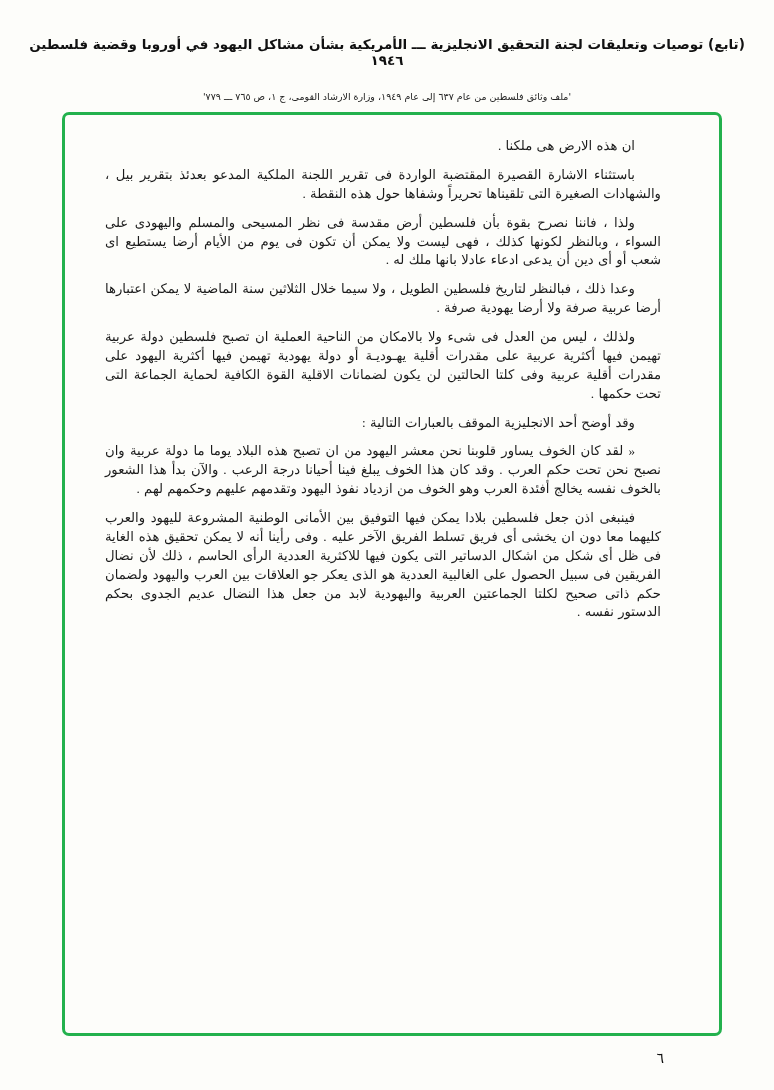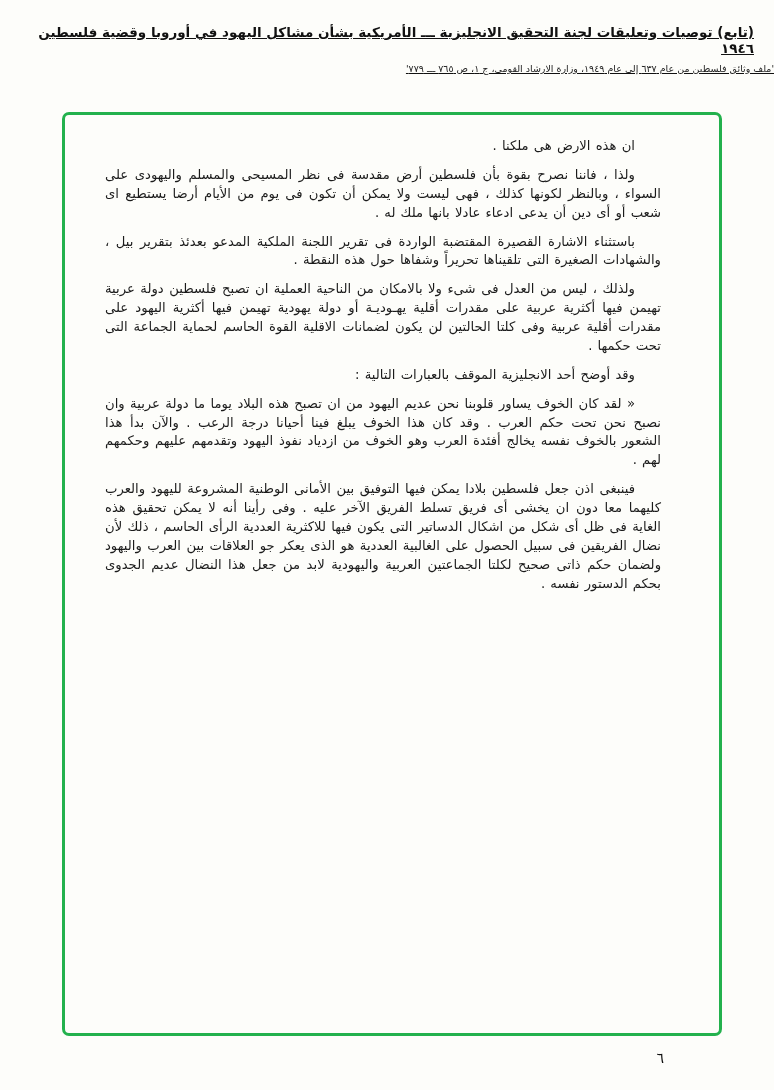--- a/index.html
+++ b/index.html
@@ -9,34 +9,33 @@
   body {
     width: 774px;
     height: 1090px;
     position: relative;
     background: #fdfdfa;
     overflow: hidden;
     font-family: "DejaVu Sans", sans-serif;
   }
   .doc-header {
     direction: rtl;
-    text-align: right;
-    padding-top: 24px;
+    text-align: center;
+    padding-top: 36px;
     color: #111;
-    text-decoration: underline;
   }
   .doc-title {
     font-size: 13.5px;
     font-weight: bold;
     margin: 0 20px;
     letter-spacing: 0.2px;
   }
   .doc-source {
     font-size: 9.5px;
-    margin-top: 7px;
+    margin-top: 23px;
     color: #222;
   }
   .content-frame {
     position: absolute;
     left: 62px;
     top: 112px;
     width: 660px;
     height: 924px;
     border: 3px solid #23b14d; 
     border-radius: 7px;
@@ -48,20 +47,21 @@
     text-align: justify;
     color: #1b1b1b;
     font-size: 13.2px;
     line-height: 1.43;
     padding: 22px 58px 20px 24px;
   }
   .doc-body p {
     margin: 0 0 10px 16px;
     text-indent: 26px; 
     word-spacing: 1px;
+    font-family: Liberation Serif, serif;
   }
   .page-number {
     position: absolute;
     top: 1050px;
     right: 110px;
     direction: rtl;
     font-size: 14px;
     color: #111;
   }
 </style>
@@ -71,24 +71,25 @@
 <div class="page">
 
   <header class="doc-header" dir="rtl" lang="ar">
     <h1 class="doc-title">(تابع) توصيات وتعليقات لجنة التحقيق الانجليزية ـــ الأمريكية بشأن مشاكل اليهود في أوروبا وقضية فلسطين ١٩٤٦</h1>
     <div class="doc-source">'ملف وثائق فلسطين من عام ٦٣٧ إلى عام ١٩٤٩، وزارة الارشاد القومى، ج ١، ص ٧٦٥ ـــ ٧٧٩'</div>
   </header>
 
   <div class="content-frame" style="border-color: rgb(35, 177, 77);">
     <div class="doc-body" lang="ar">
       <p>ان هذه الارض هى ملكنا .</p>
+      <p>باستثناء الاشارة القصيرة المقتضبة الواردة فى تقرير اللجنة الملكية المدعو بعدئذ بتقرير بيل ، والشهادات الصغيرة التى تلقيناها تحريراً وشفاها حول هذه النقطة .</p>
       <p>ولذا ، فاننا نصرح بقوة بأن فلسطين أرض مقدسة فى نظر المسيحى والمسلم واليهودى على السواء ، وبالنظر لكونها كذلك ، فهى ليست ولا يمكن أن تكون فى يوم من الأيام أرضا يستطيع اى شعب أو أى دين أن يدعى ادعاء عادلا بانها ملك له .</p>
-      <p>باستثناء الاشارة القصيرة المقتضبة الواردة فى تقرير اللجنة الملكية المدعو بعدئذ بتقرير بيل ، والشهادات الصغيرة التى تلقيناها تحريراً وشفاها حول هذه النقطة .</p>
-      <p>ولذلك ، ليس من العدل فى شىء ولا بالامكان من الناحية العملية ان تصبح فلسطين دولة عربية تهيمن فيها أكثرية عربية على مقدرات أقلية يهـوديـة أو دولة يهودية تهيمن فيها أكثرية اليهود على مقدرات أقلية عربية وفى كلتا الحالتين لن يكون لضمانات الاقلية القوة الحاسم لحماية الجماعة التى تحت حكمها .</p>
+      <p>وعدا ذلك ، فبالنظر لتاريخ فلسطين الطويل ، ولا سيما خلال الثلاثين سنة الماضية لا يمكن اعتبارها أرضا عربية صرفة ولا أرضا يهودية صرفة .</p>
+      <p>ولذلك ، ليس من العدل فى شىء ولا بالامكان من الناحية العملية ان تصبح فلسطين دولة عربية تهيمن فيها أكثرية عربية على مقدرات أقلية يهـوديـة أو دولة يهودية تهيمن فيها أكثرية اليهود على مقدرات أقلية عربية وفى كلتا الحالتين لن يكون لضمانات الاقلية القوة الكافية لحماية الجماعة التى تحت حكمها .</p>
       <p>وقد أوضح أحد الانجليزية الموقف بالعبارات التالية :</p>
-      <p>« لقد كان الخوف يساور قلوبنا نحن عديم اليهود من ان تصبح هذه البلاد يوما ما دولة عربية وان نصبح نحن تحت حكم العرب . وقد كان هذا الخوف يبلغ فينا أحيانا درجة الرعب . والآن بدأ هذا الشعور بالخوف نفسه يخالج أفئدة العرب وهو الخوف من ازدياد نفوذ اليهود وتقدمهم عليهم وحكمهم لهم .</p>
+      <p>« لقد كان الخوف يساور قلوبنا نحن معشر اليهود من ان تصبح هذه البلاد يوما ما دولة عربية وان نصبح نحن تحت حكم العرب . وقد كان هذا الخوف يبلغ فينا أحيانا درجة الرعب . والآن بدأ هذا الشعور بالخوف نفسه يخالج أفئدة العرب وهو الخوف من ازدياد نفوذ اليهود وتقدمهم عليهم وحكمهم لهم .</p>
       <p>فينبغى اذن جعل فلسطين بلادا يمكن فيها التوفيق بين الأمانى الوطنية المشروعة لليهود والعرب كليهما معا دون ان يخشى أى فريق تسلط الفريق الآخر عليه . وفى رأينا أنه لا يمكن تحقيق هذه الغاية فى ظل أى شكل من اشكال الدساتير التى يكون فيها للاكثرية العددية الرأى الحاسم ، ذلك لأن نضال الفريقين فى سبيل الحصول على الغالبية العددية هو الذى يعكر جو العلاقات بين العرب واليهود ولضمان حكم ذاتى صحيح لكلتا الجماعتين العربية واليهودية لابد من جعل هذا النضال عديم الجدوى بحكم الدستور نفسه .</p>
     </div>
   </div>
 
   <div class="page-number">٦</div>
 
 </div>
 
 </body></html>

